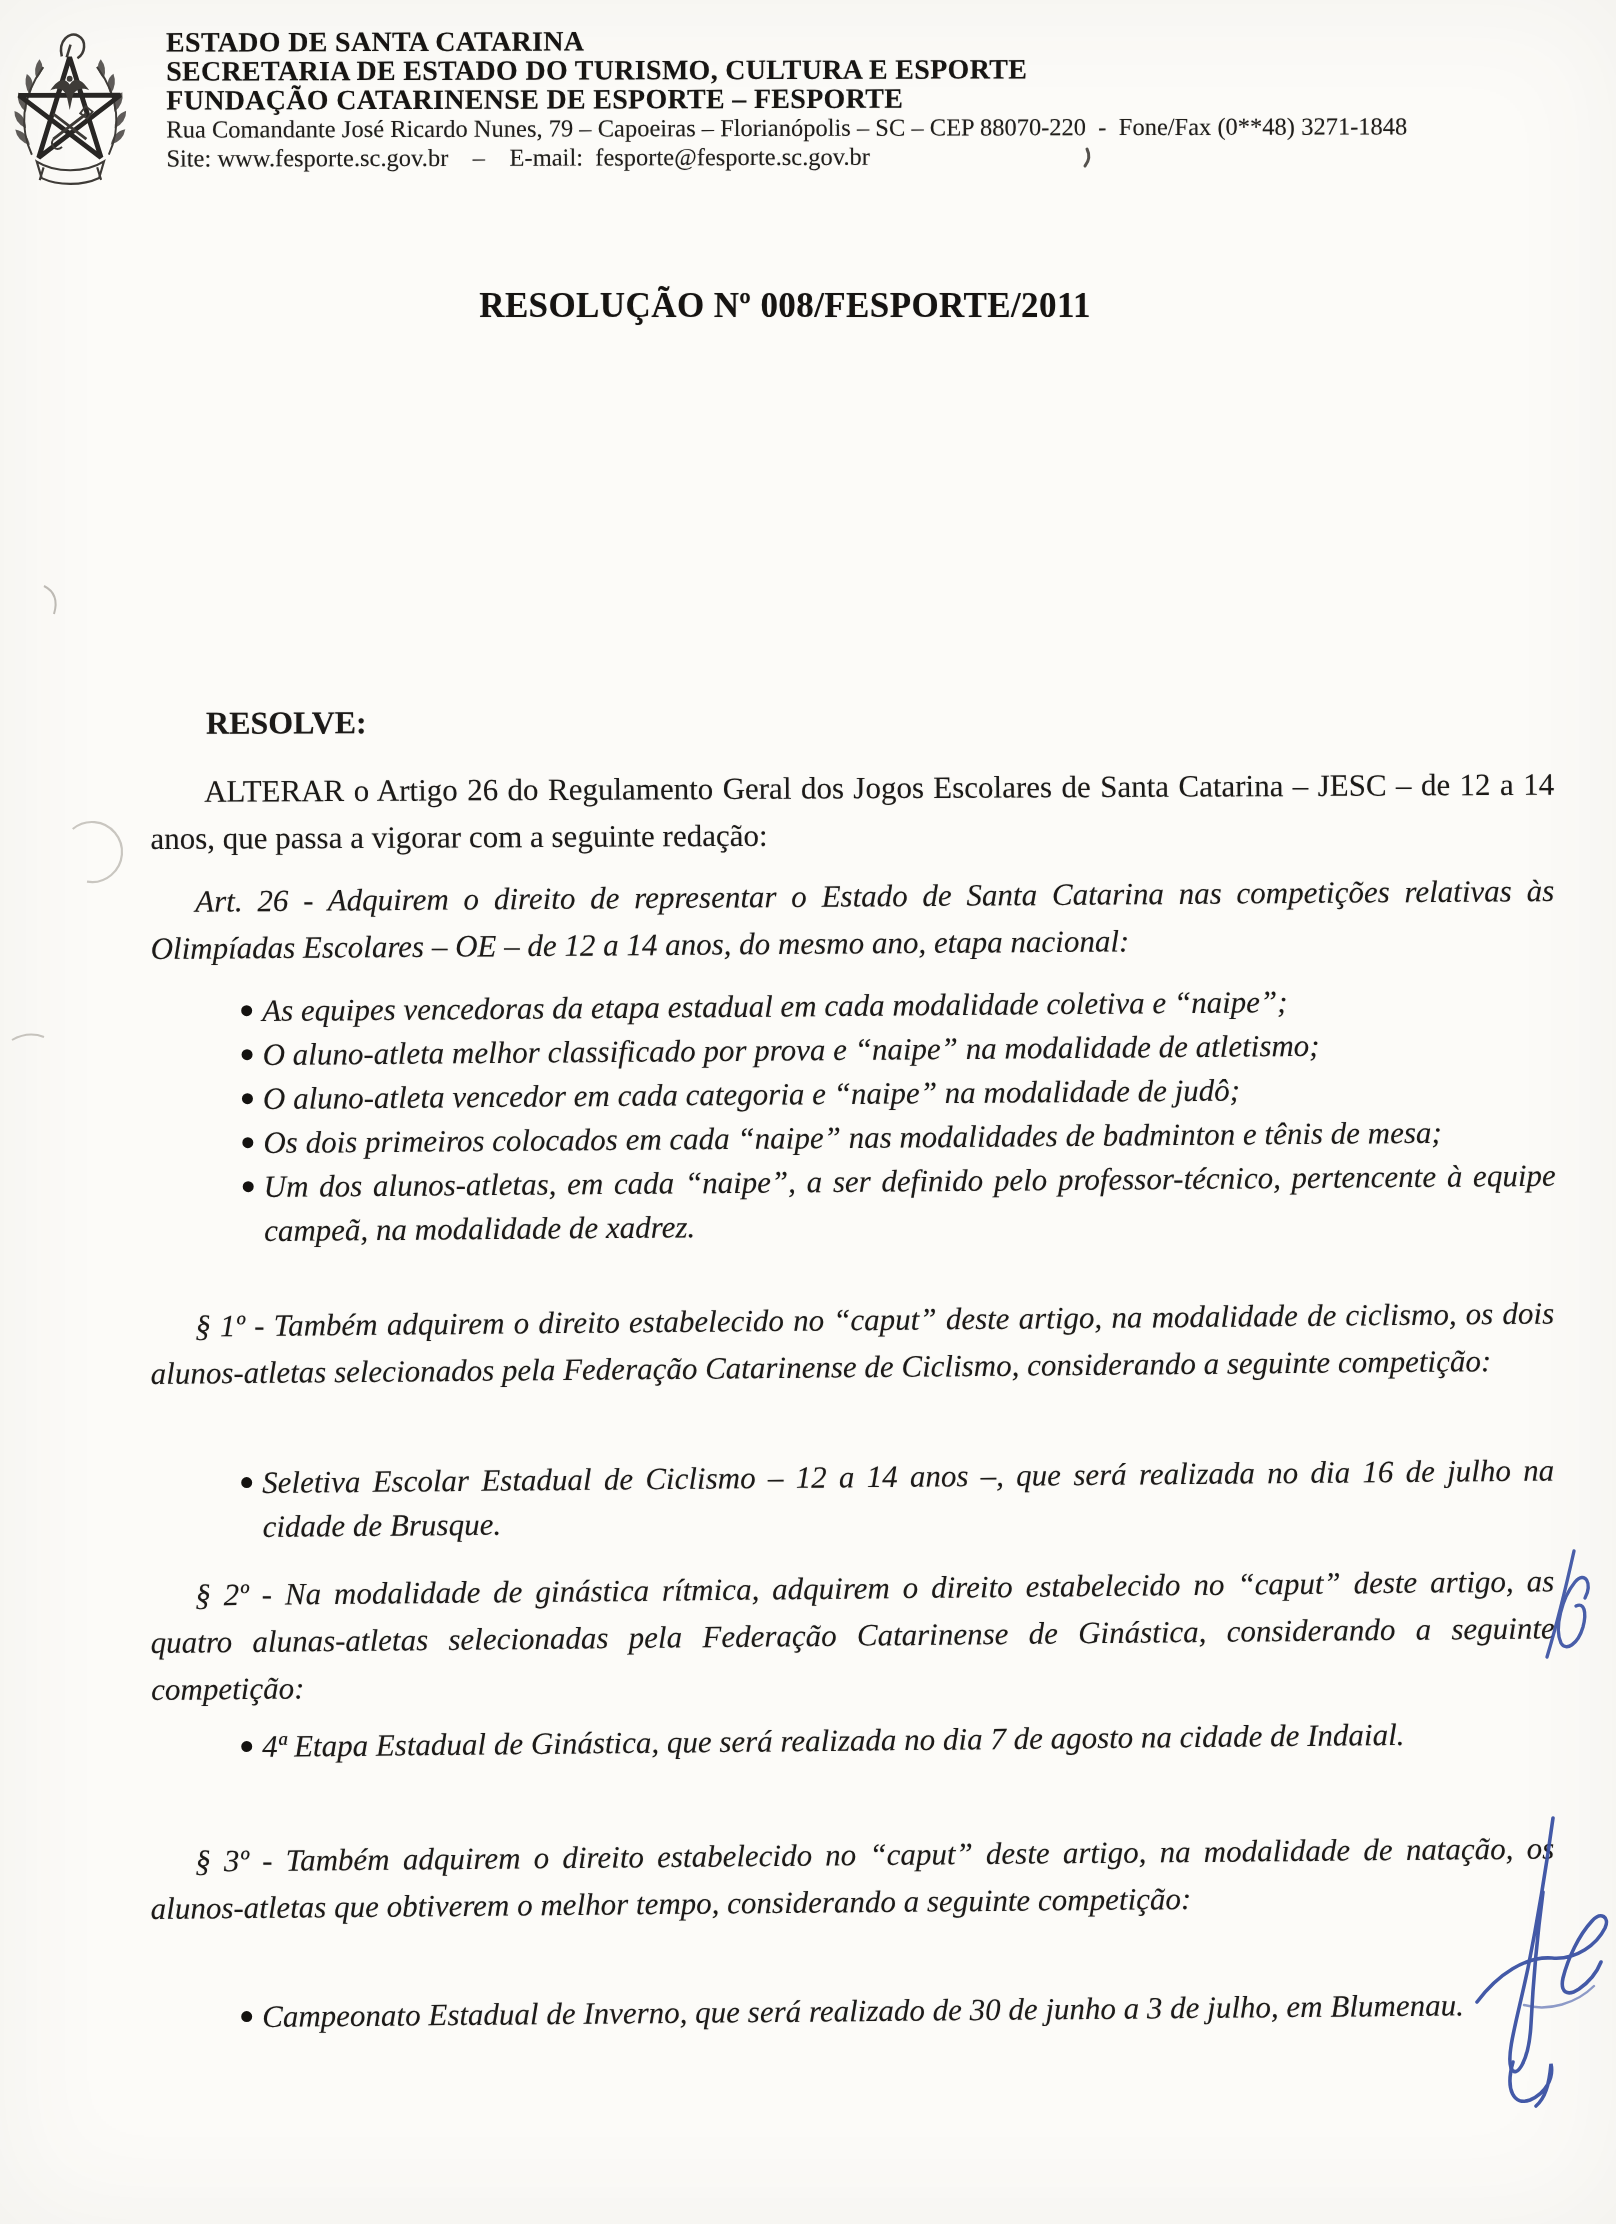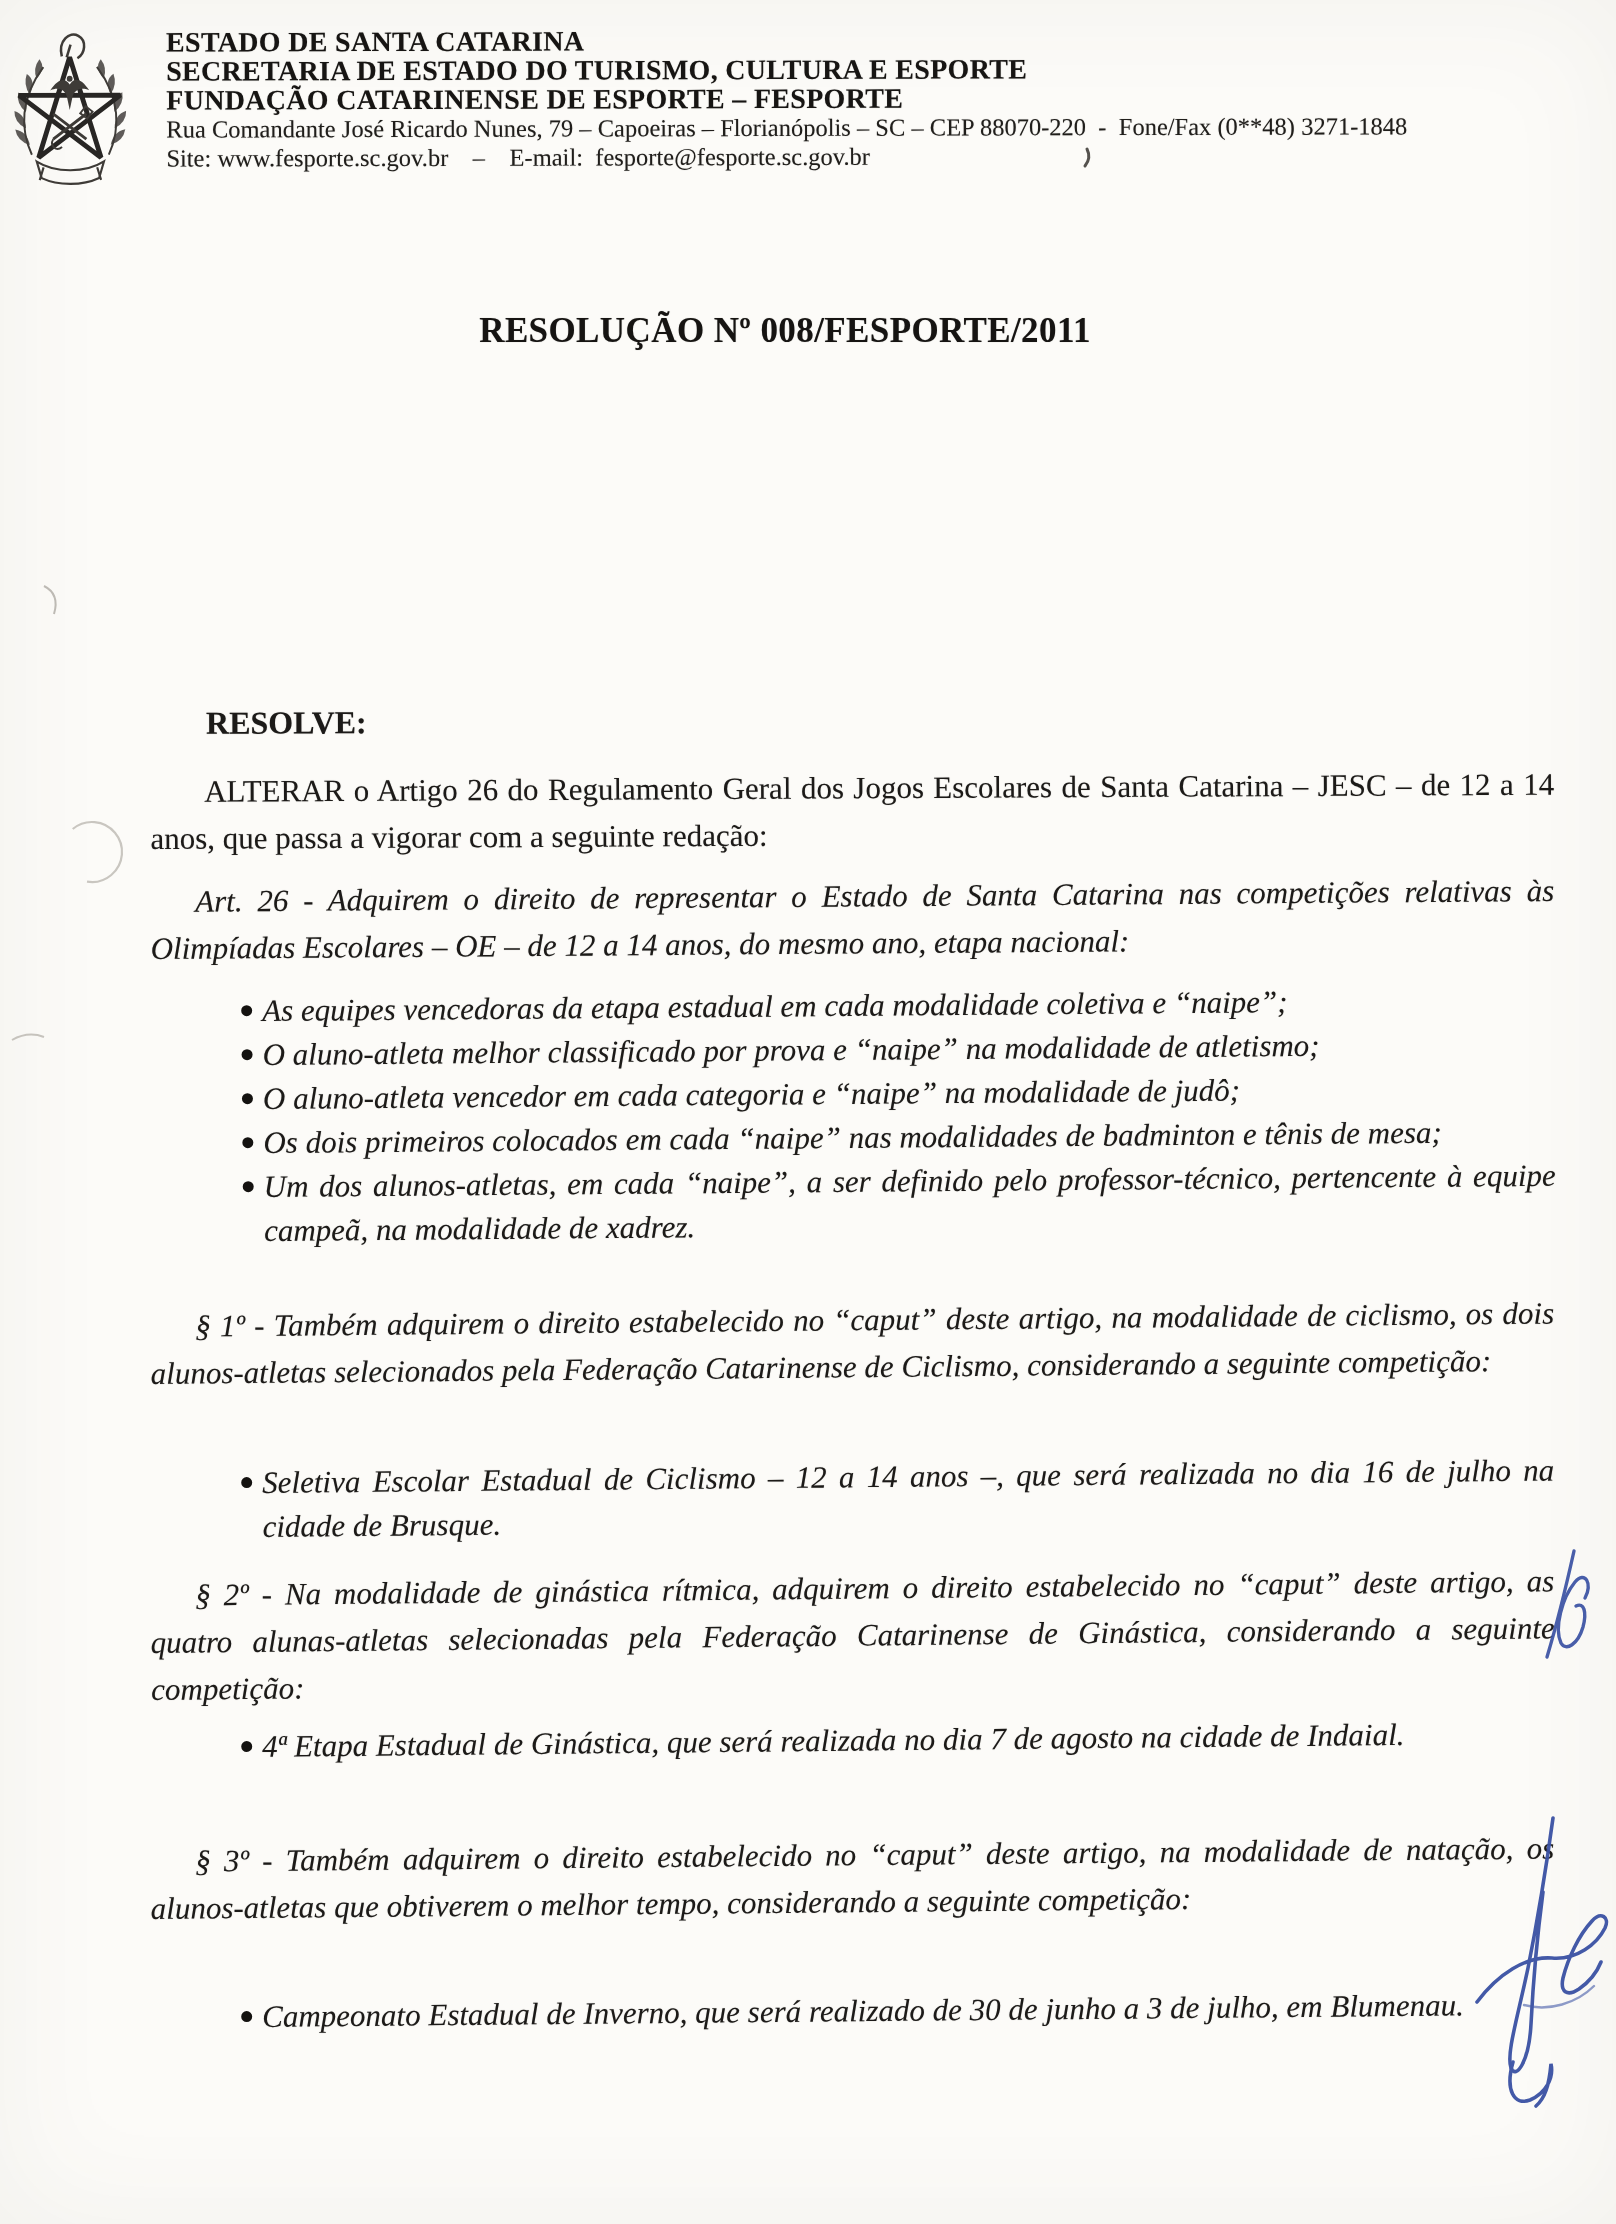--- a/index.html
+++ b/index.html
@@ -21,21 +21,21 @@
   .crest{position:absolute;top:8px;left:0;width:112px;height:166px;}
   .header-text{margin-left:152px;padding-top:8px;}
   .h-org{font-weight:bold;font-size:28px;line-height:29px;letter-spacing:0.3px;color:#171513;}
   .h-sub{font-size:24.5px;line-height:29px;color:#201e1b;}
 
   
   .content{position:absolute;left:150px;top:0;width:1404px;height:2224px;font-size:31px;line-height:47px;}
   .content > div{position:absolute;width:100%;transform-origin:0 0;}
 
   .doc-title{top:282px;text-align:center;padding-right:134px;box-sizing:border-box;
-    font-weight:bold;font-size:35px;letter-spacing:0.4px;color:#161412;margin-top:25px;}
+    font-weight:bold;font-size:35px;letter-spacing:0.4px;color:#161412;}
   .preamble{top:432px;left:598px !important;width:762px !important;text-align:justify;}
   .resolve{top:700px;padding-left:56px;box-sizing:border-box;font-weight:bold;font-size:32px;transform:rotate(-0.2deg);}
   .alterar{top:768px;text-indent:54px;text-align:justify;transform:rotate(-0.3deg);}
   .ital{font-style:italic;}
   .art26{top:878px;text-indent:45px;text-align:justify;transform:rotate(-0.45deg);}
   .p1{top:1303px;text-indent:45px;text-align:justify;transform:rotate(-0.55deg);}
   .p2{top:1572px;text-indent:45px;text-align:justify;transform:rotate(-0.6deg);}
   .p3{top:1838px;text-indent:45px;text-align:justify;transform:rotate(-0.55deg);}
 
   ul.bullets{list-style:none;margin:0;padding:0 0 0 88px;box-sizing:border-box;font-style:italic;line-height:44px;}

